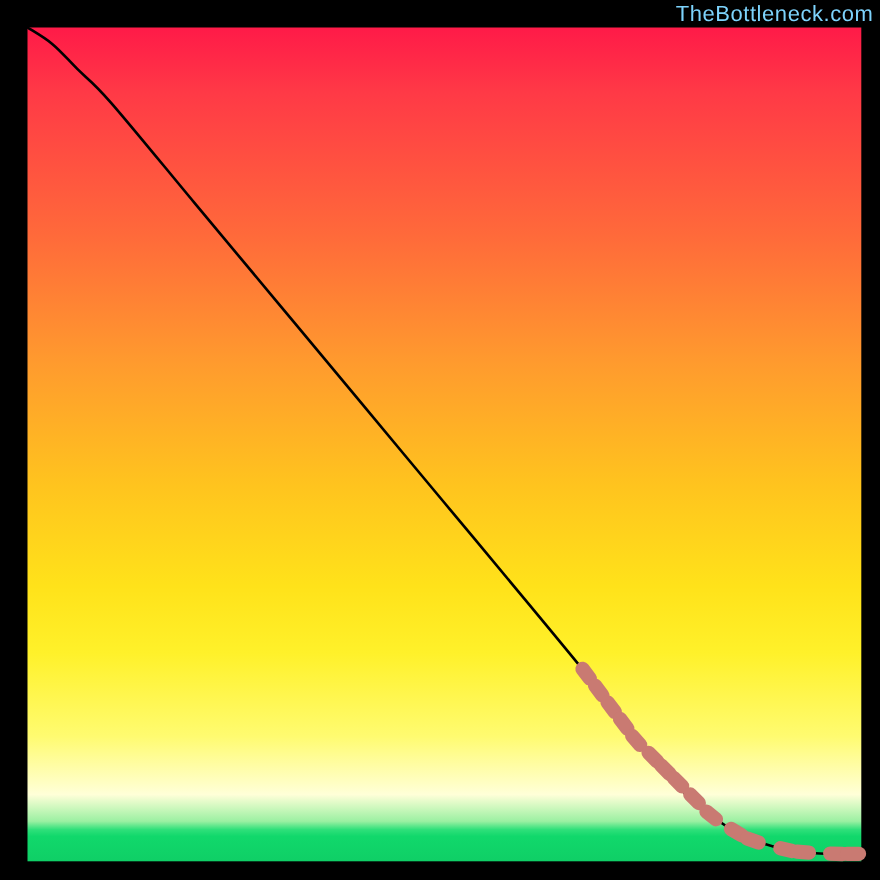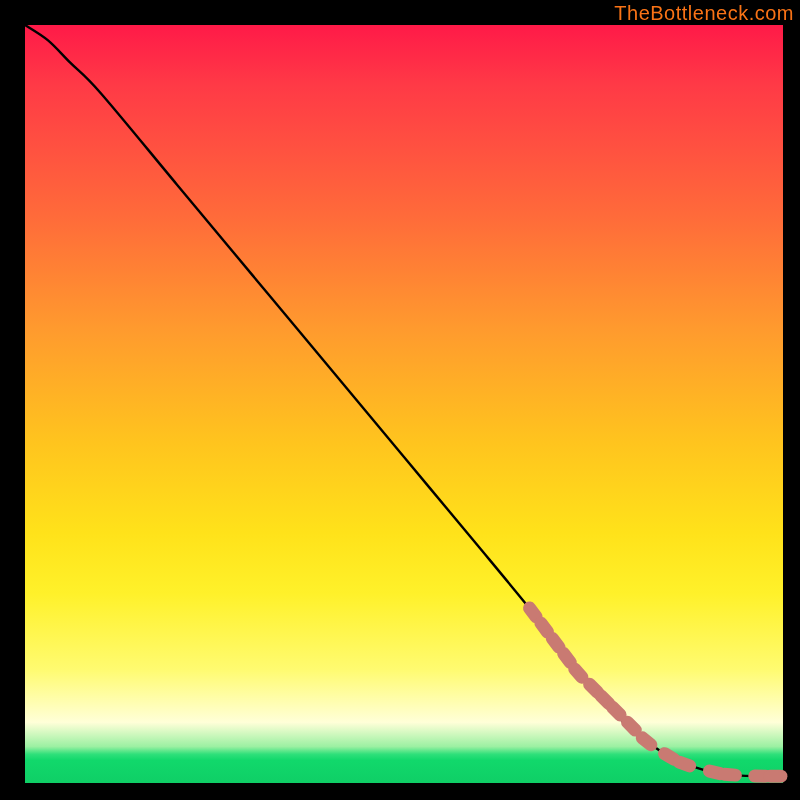--- a/index.html
+++ b/index.html
@@ -14,21 +14,21 @@
   .frame {
     position: relative;
     width: 800px;
     height: 800px;
     background: #000;
   }
   .watermark {
     position: absolute;
     top: 2px;
     right: 6px;
-    color: #f97316;
+    color: #7dd3fc;
     font-size: 20px;
     font-weight: 500;
     letter-spacing: 0.5px;
     z-index: 10;
   }
   .plot-area {
     position: absolute;
     left: 25px;
     top: 25px;
     width: 758px;

